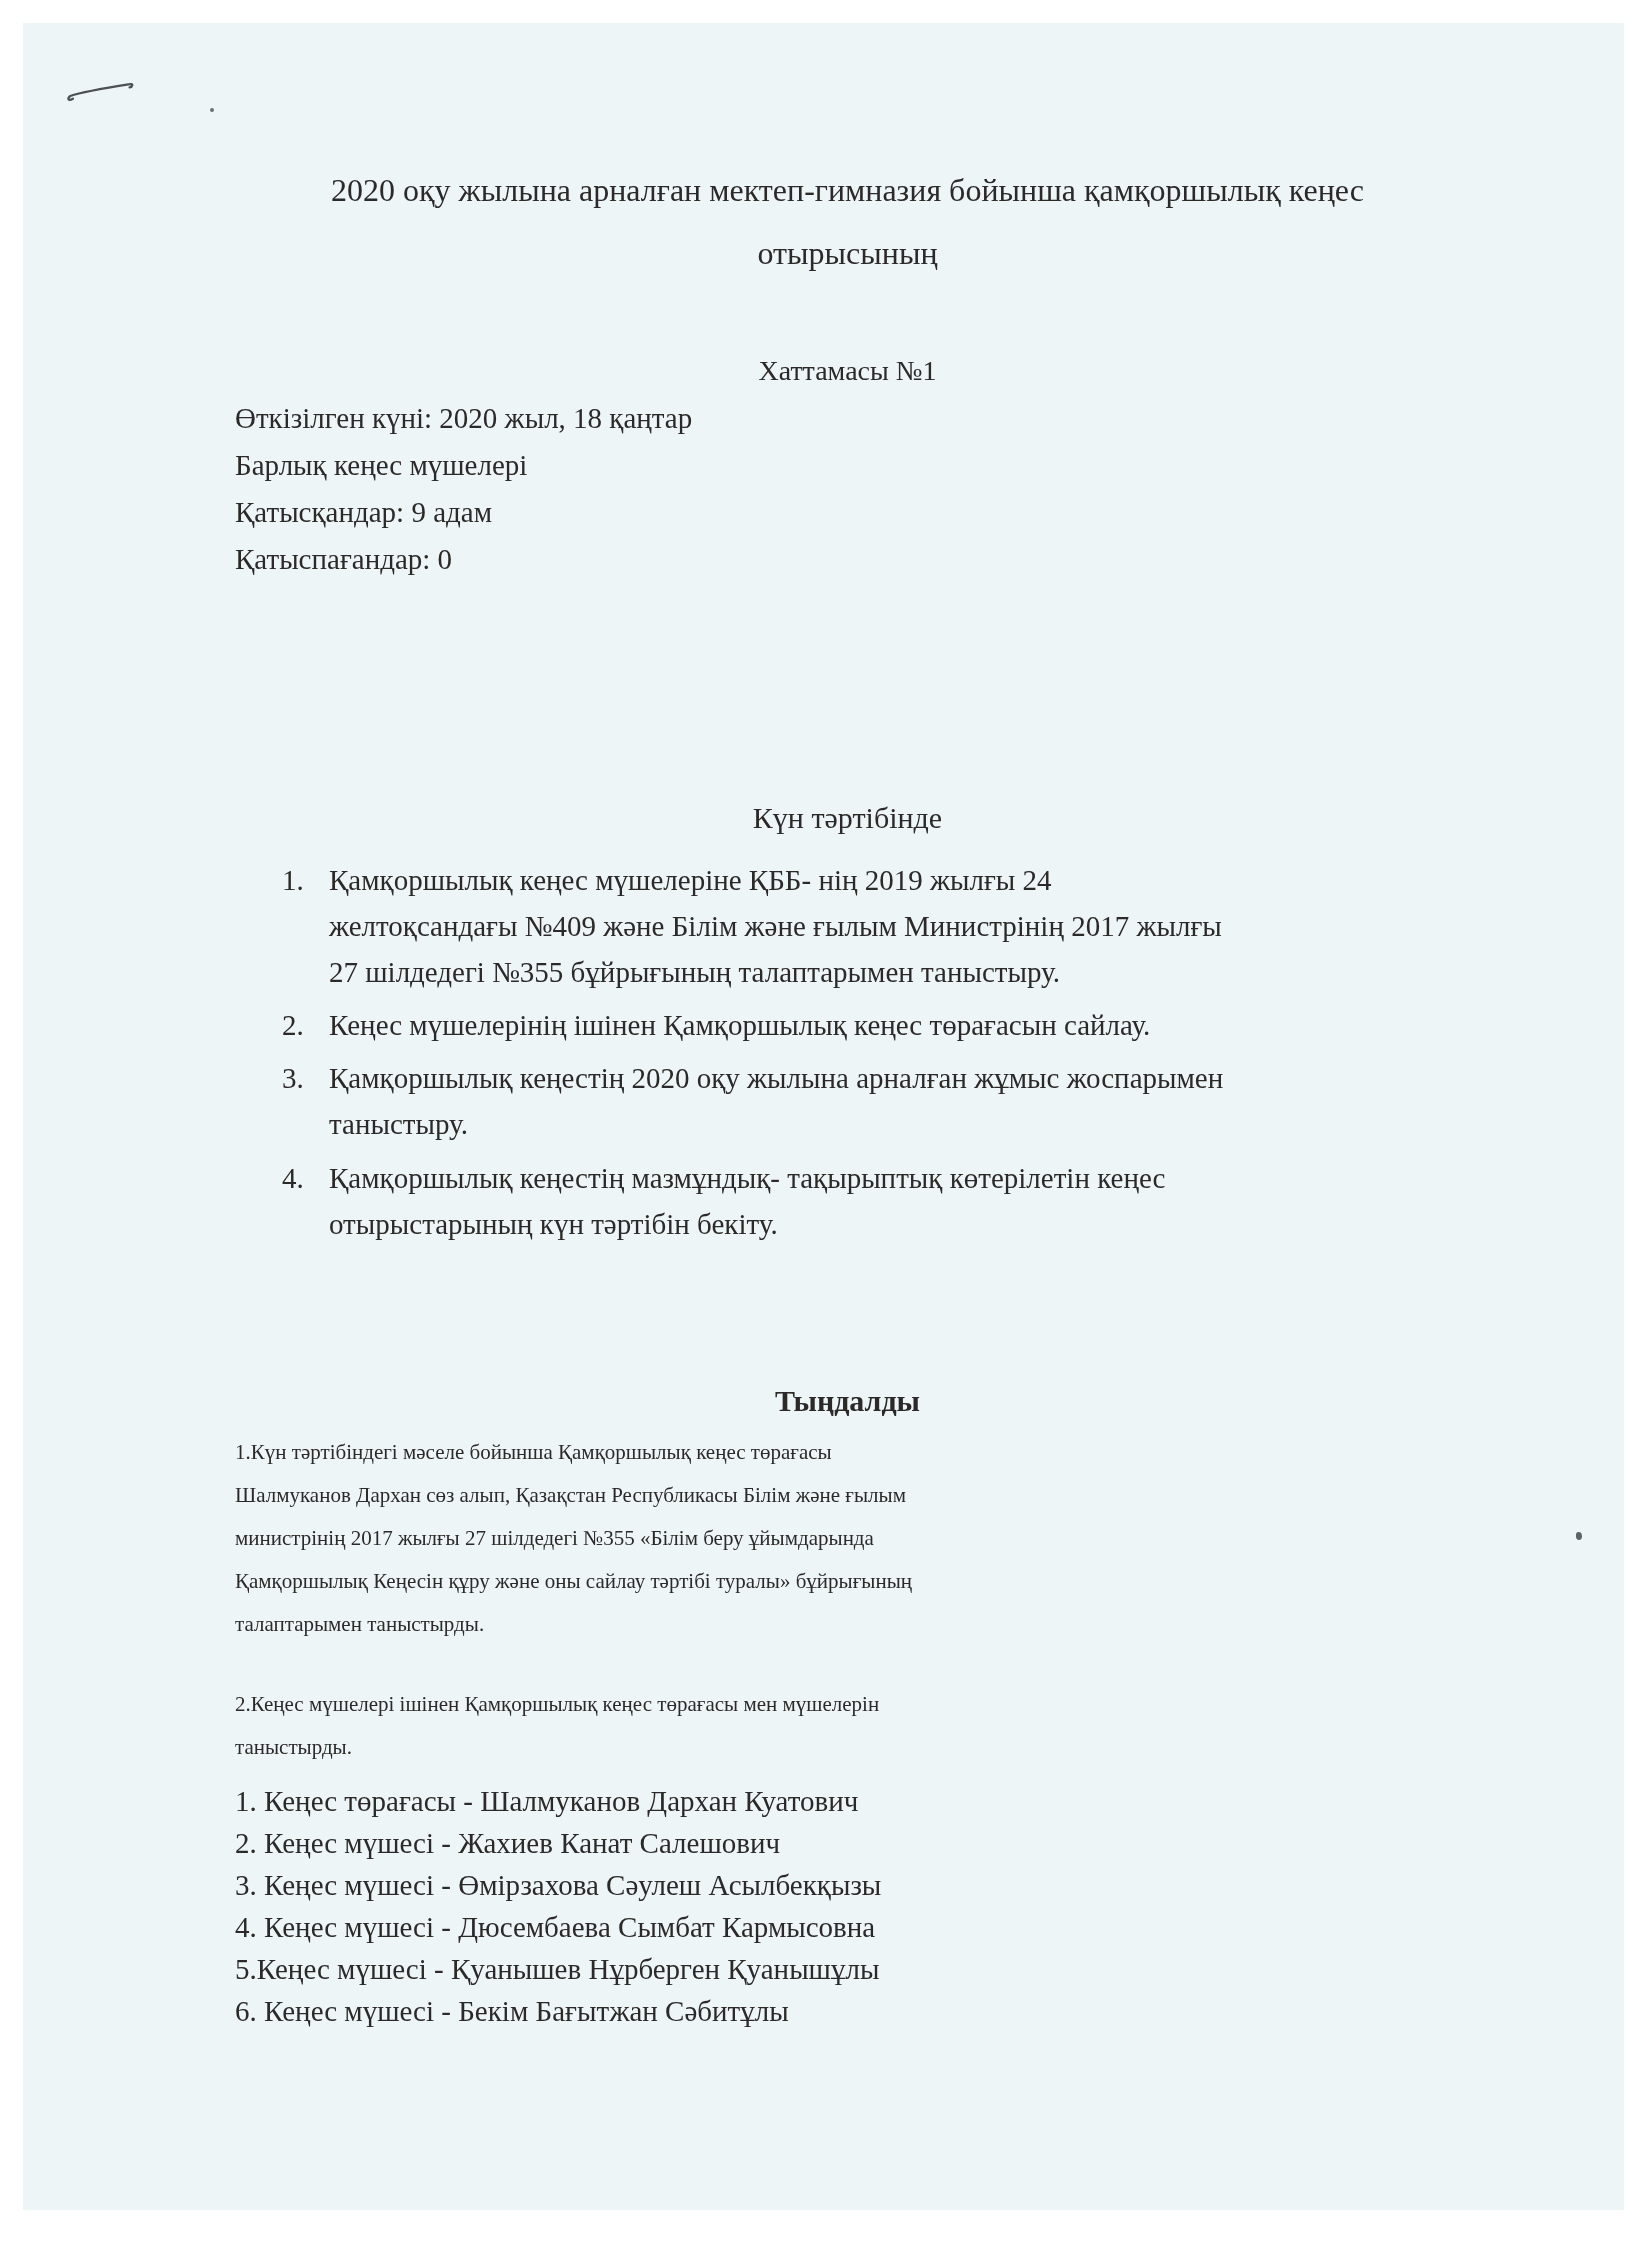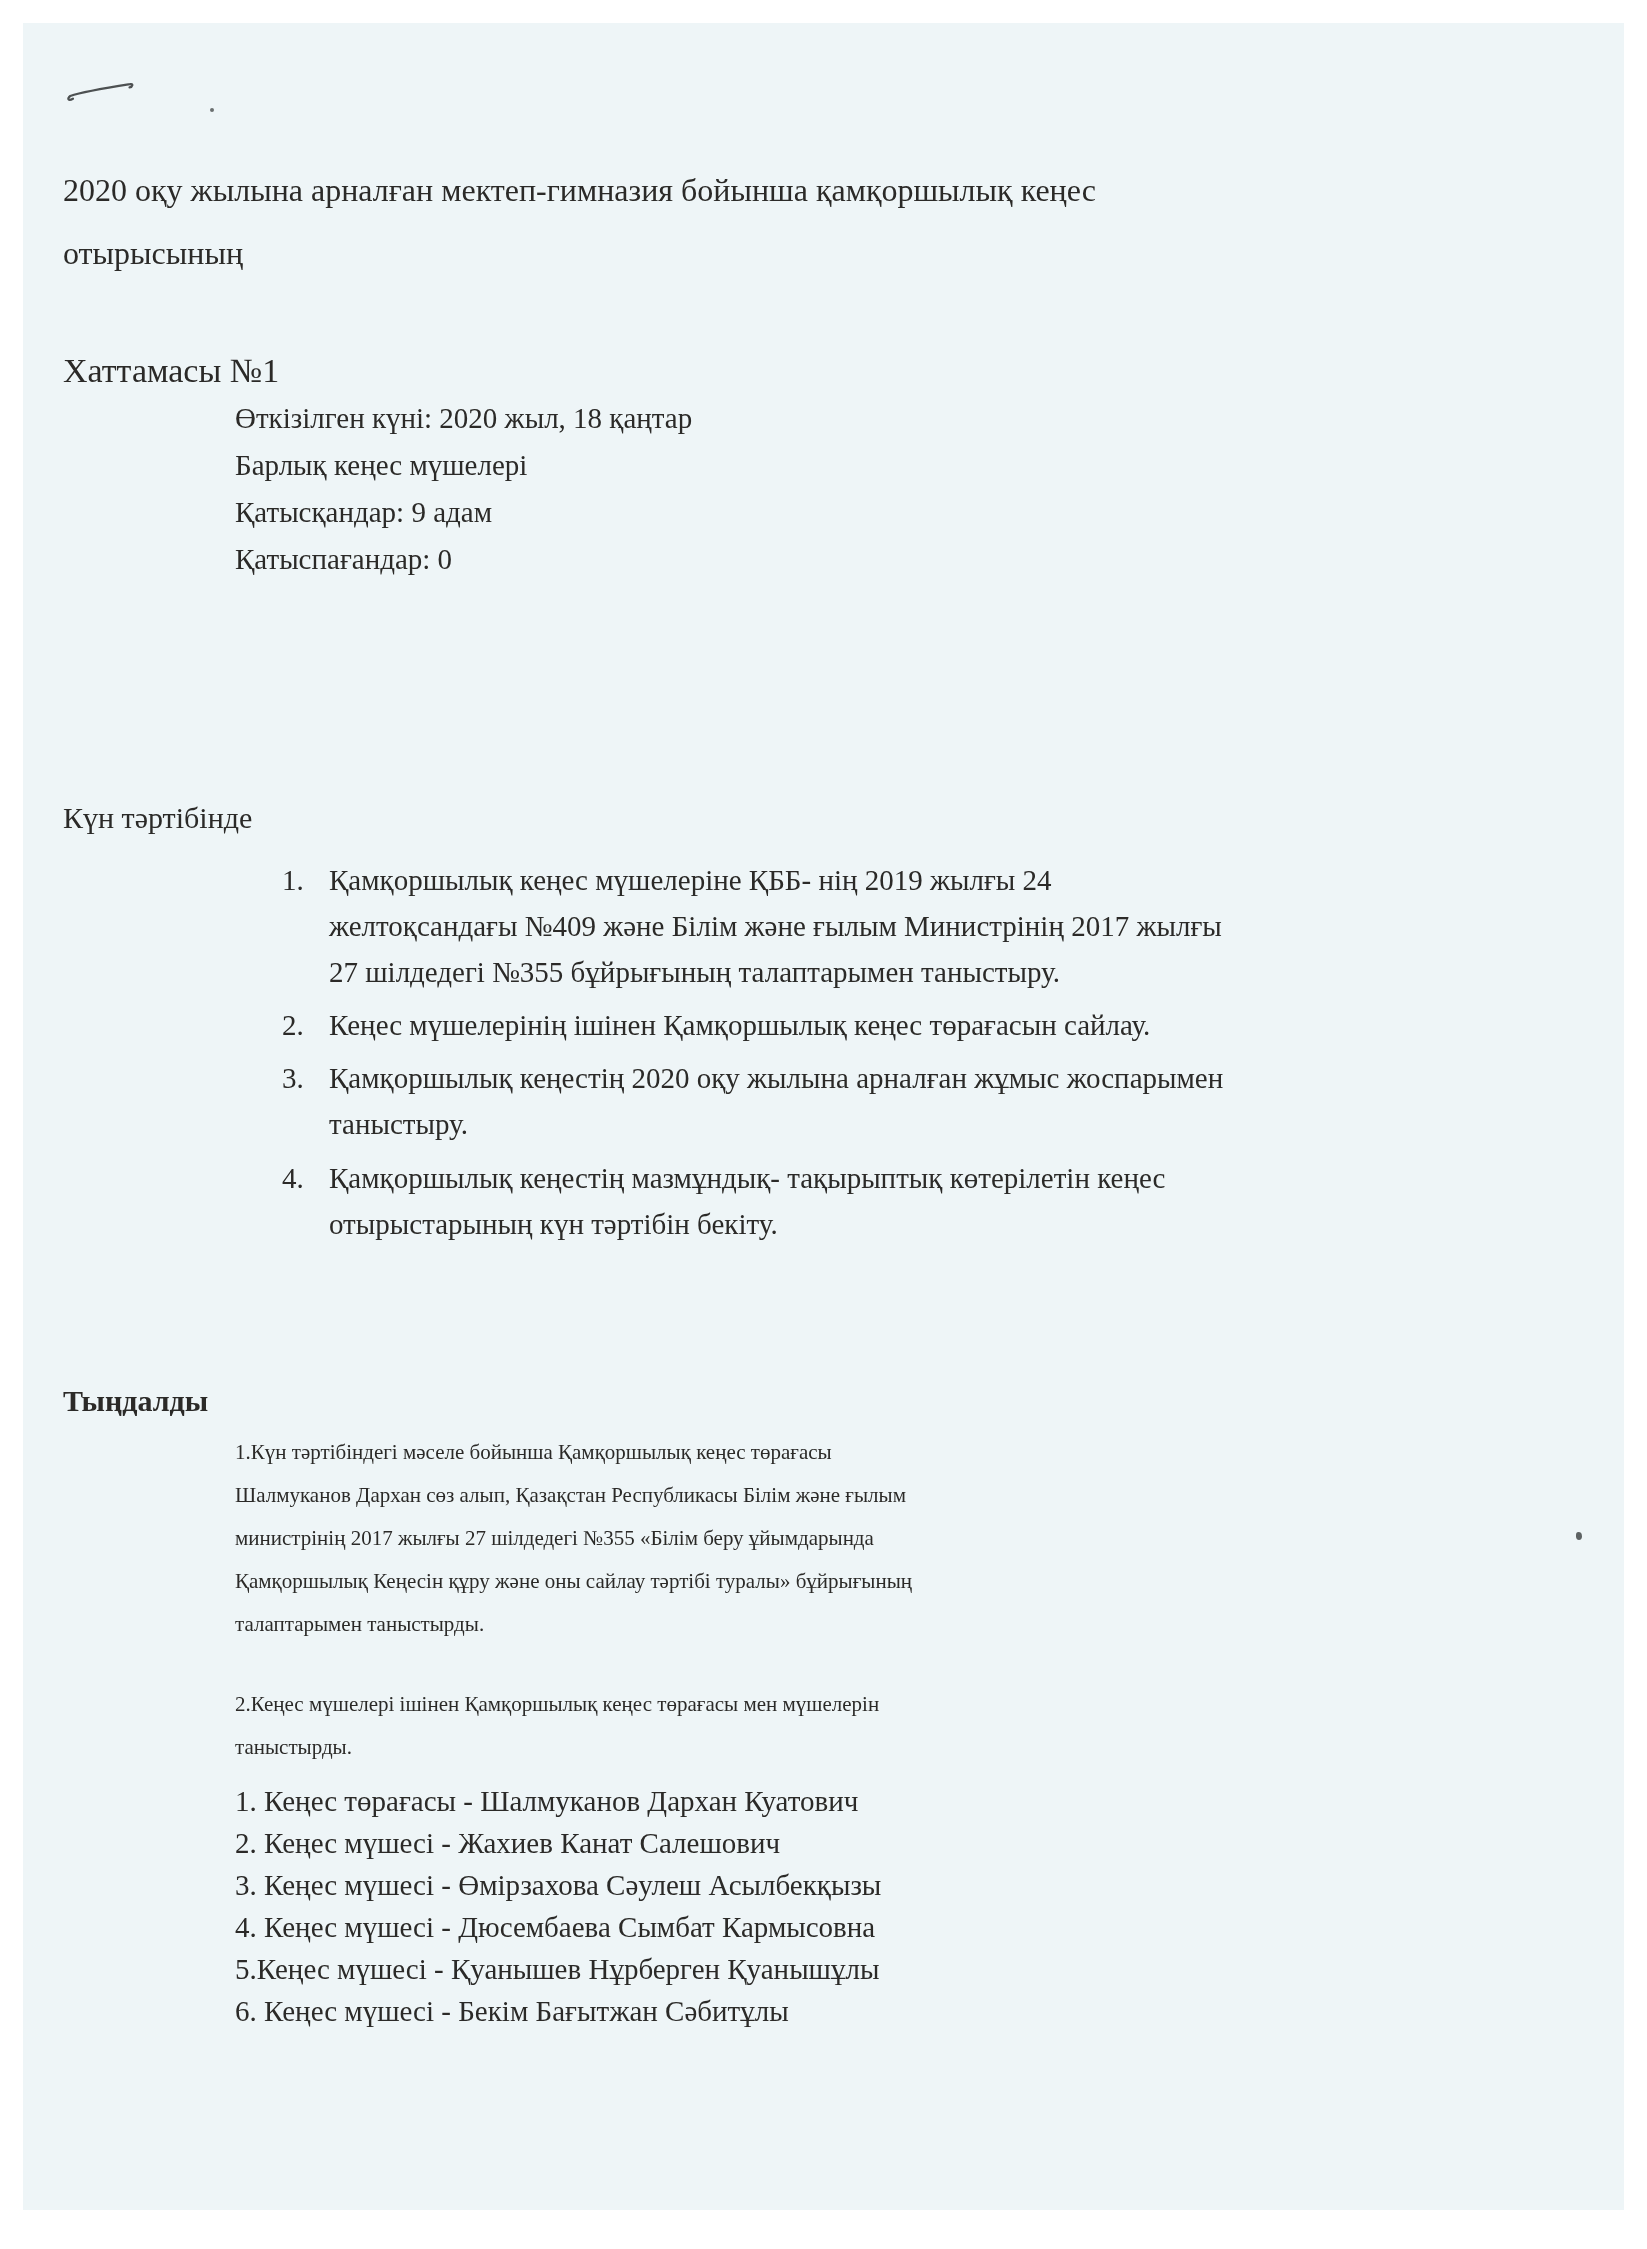--- a/index.html
+++ b/index.html
@@ -12,23 +12,23 @@
     color:#2b2a28;
   }
   .paper{
     position:absolute;left:22.6px;top:22.6px;width:1601px;height:2187px;
     background:#eef5f7;
   }
   .pen-mark{position:absolute;left:63px;top:75px;}
   .speck{position:absolute;background:#6a6f70;border-radius:50%;}
   .speck.s1{left:210px;top:108px;width:4.1px;height:4.1px;}
   .speck.s2{left:1576px;top:1532px;width:6.3px;height:7.7px;border-radius:40% 60% 50% 50%;background:#5d6263;}
-  .centered{position:absolute;left:63px;right:15px;}
+  .centered{position:absolute;left:63px;right:15px;text-align:center;}
   .title{top:159px;font-size:32px;line-height:63px;}
-  .protocol{top:344px;font-size:34px;line-height:54px;}
+  .protocol{top:344px;font-size:28px;line-height:54px;}
   .agenda-heading{top:793px;font-size:30px;line-height:50px;}
   .heard-heading{top:1376px;font-size:30px;line-height:50px;font-weight:bold;}
   .details{position:absolute;left:235px;top:395px;font-size:29px;line-height:47px;}
   .agenda{position:absolute;left:282px;top:857px;font-size:29px;}
   .agenda-item{display:flex;align-items:flex-start;}
   .agenda-item .num{flex:none;width:47px;line-height:46px;}
   .agenda-item .ilines{flex:1;line-height:46px;}
   .agenda-item+.agenda-item{margin-top:7.2px;}
   .para{position:absolute;left:235px;font-size:21px;line-height:43px;}
   .p1{top:1431px;}

